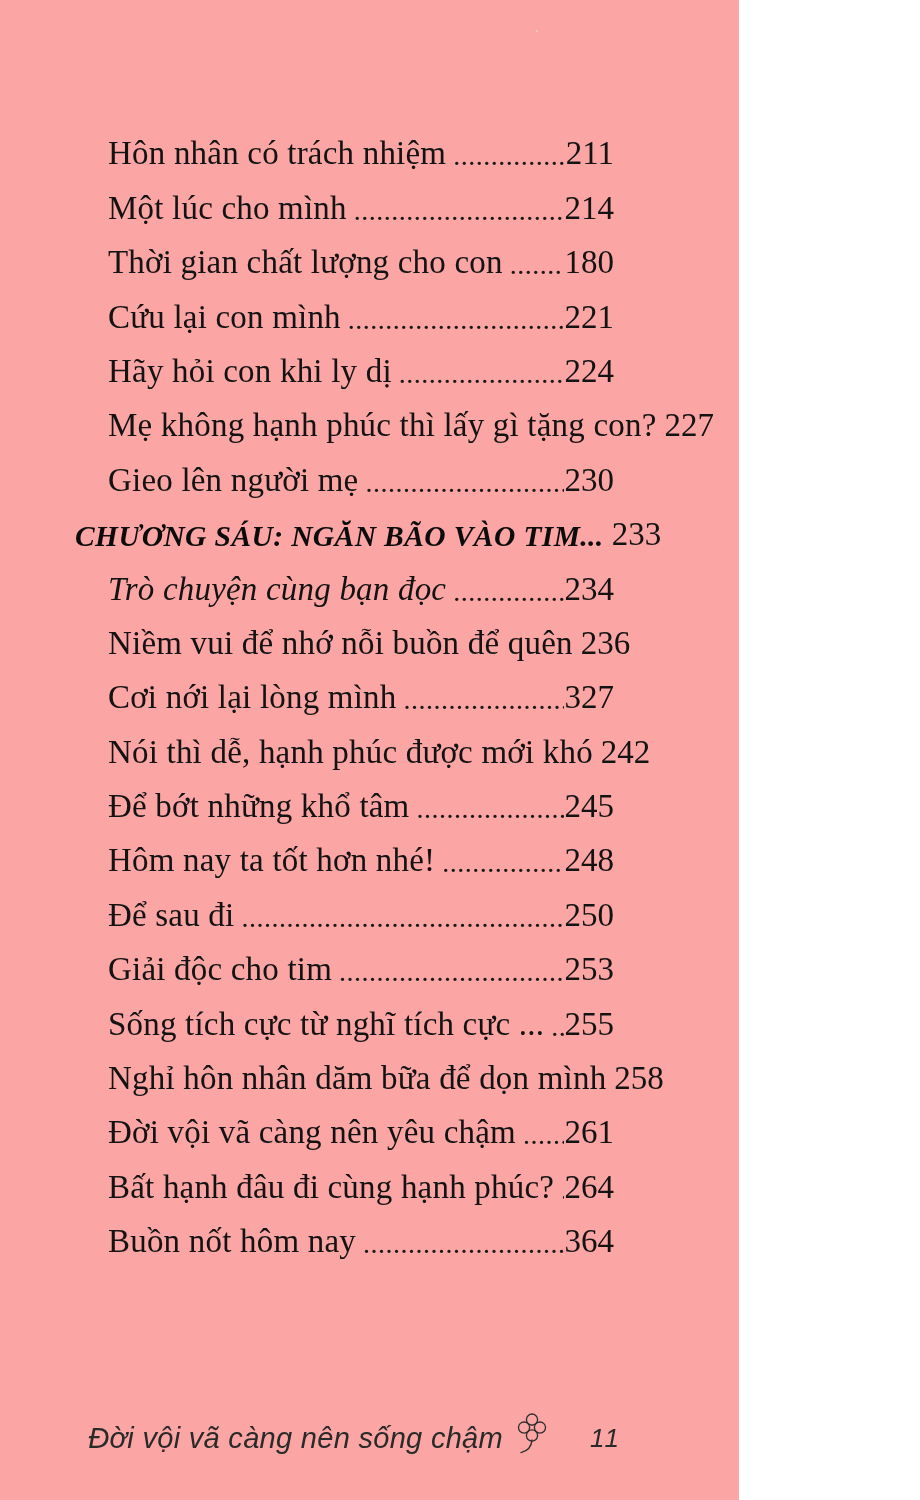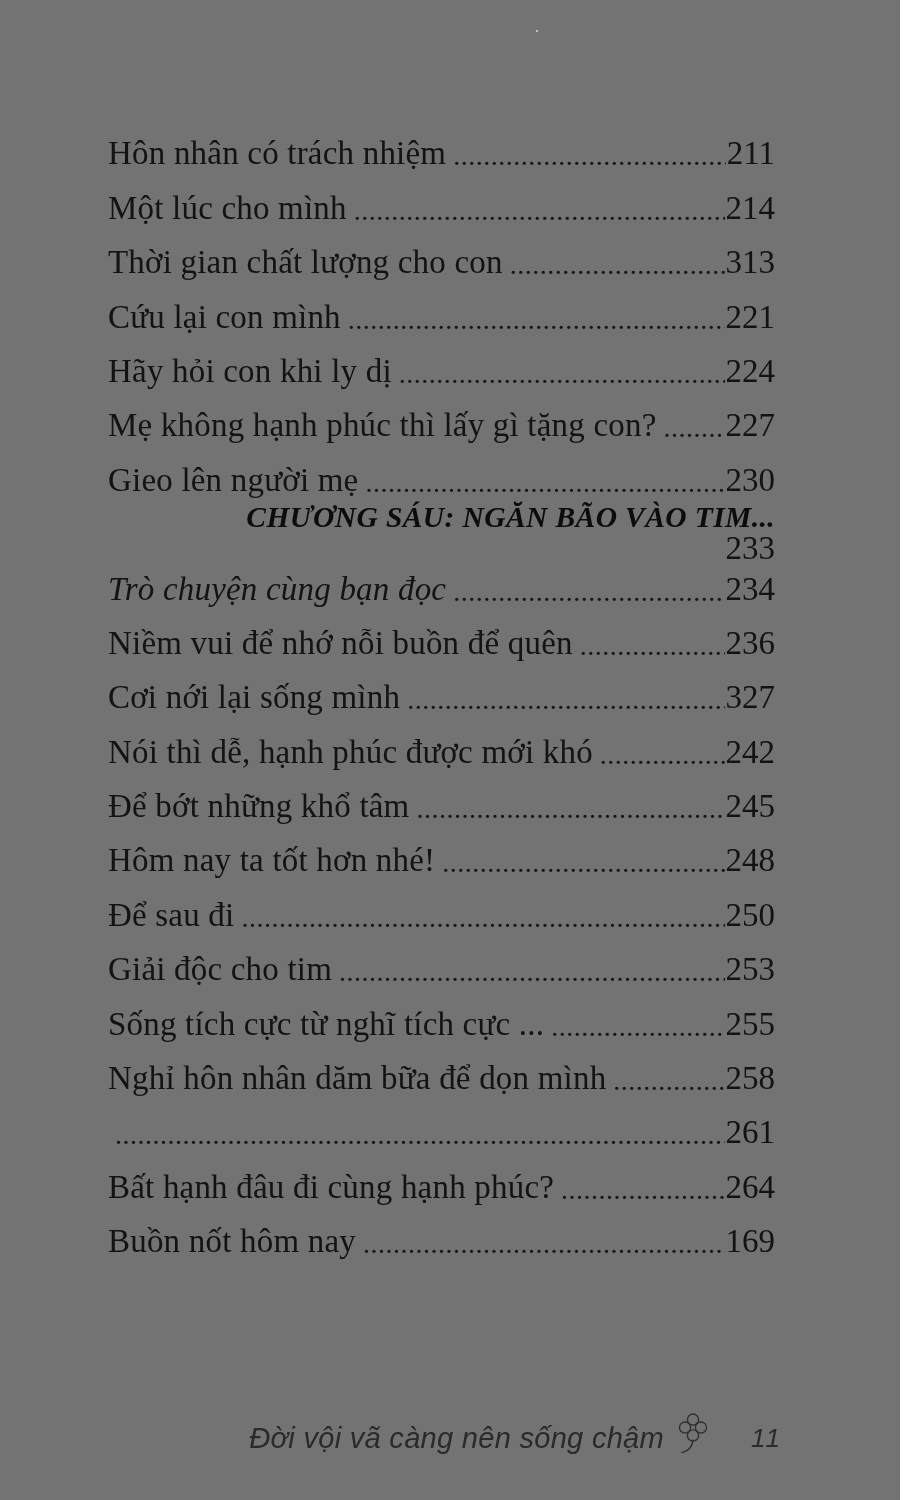--- a/index.html
+++ b/index.html
@@ -2,23 +2,23 @@
 <html><head>
 <meta charset="utf-8">
 <style>
   html, body {
     margin: 0;
     padding: 0;
     background: #ffffff;
   }
   .page {
     position: relative;
-    width: 900px;
+    width: 739px;
     height: 1500px;
-    background: #737373;
+    background: #fca5a5;
     overflow: hidden;
     font-family: "Liberation Serif", "DejaVu Serif", serif;
     color: #131313;
   }
   .toc {
     position: absolute;
     left: 108px;
     right: 125px;
     top: 122px;
   }
@@ -49,21 +49,20 @@
   }
   .leader::after {
     content: "......................................................................................................................................................................";
   }
   .pagenum {
     white-space: nowrap;
     flex: 0 0 auto;
   }
   .row.chapter {
     margin-left: -33px;
-    flex-direction: column;
   }
   .row.chapter .title {
     font-weight: bold;
     font-style: italic;
     font-size: 29.5px;
     letter-spacing: 0.4px;
     color: #0c0c0c;
   }
   .row.italic .title {
     font-style: italic;
@@ -120,21 +119,21 @@
 
     <div class="row">
       <span class="title">Một lúc cho mình</span>
       <span class="leader"></span>
       <span class="pagenum">214</span>
     </div>
 
     <div class="row">
       <span class="title">Thời gian chất lượng cho con</span>
       <span class="leader"></span>
-      <span class="pagenum">313</span>
+      <span class="pagenum">180</span>
     </div>
 
 
     <div class="row">
       <span class="title">Cứu lại con mình</span>
       <span class="leader"></span>
       <span class="pagenum">221</span>
     </div>
 
     <div class="row">
@@ -167,21 +166,21 @@
       <span class="pagenum">234</span>
     </div>
 
     <div class="row">
       <span class="title">Niềm vui để nhớ nỗi buồn để quên</span>
       <span class="leader"></span>
       <span class="pagenum">236</span>
     </div>
 
     <div class="row">
-      <span class="title">Cơi nới lại sống mình</span>
+      <span class="title">Cơi nới lại lòng mình</span>
       <span class="leader"></span>
       <span class="pagenum">327</span>
     </div>
 
     <div class="row">
       <span class="title">Nói thì dễ, hạnh phúc được mới khó</span>
       <span class="leader"></span>
       <span class="pagenum">242</span>
     </div>
 
@@ -215,34 +214,35 @@
       <span class="pagenum">255</span>
     </div>
 
     <div class="row">
       <span class="title">Nghỉ hôn nhân dăm bữa để dọn mình</span>
       <span class="leader"></span>
       <span class="pagenum">258</span>
     </div>
 
     <div class="row">
+      <span class="title">Đời vội vã càng nên yêu chậm</span>
       <span class="leader"></span>
       <span class="pagenum">261</span>
     </div>
 
     <div class="row">
       <span class="title">Bất hạnh đâu đi cùng hạnh phúc?</span>
       <span class="leader"></span>
       <span class="pagenum">264</span>
     </div>
 
     <div class="row">
       <span class="title">Buồn nốt hôm nay</span>
       <span class="leader"></span>
-      <span class="pagenum">169</span>
+      <span class="pagenum">364</span>
     </div>
   </main>
 
   <footer class="footer">
     <span class="footer-title">Đời vội vã càng nên sống chậm</span>
     <svg class="clover" viewBox="0 0 40 52" fill="none" stroke="#2e2e2e" stroke-width="1.6" stroke-linecap="round">
       <circle cx="20" cy="9" r="6.6"></circle>
       <circle cx="10.6" cy="18.4" r="6.6"></circle>
       <circle cx="29.4" cy="18.4" r="6.6"></circle>
       <circle cx="20" cy="27.8" r="6.6"></circle>

